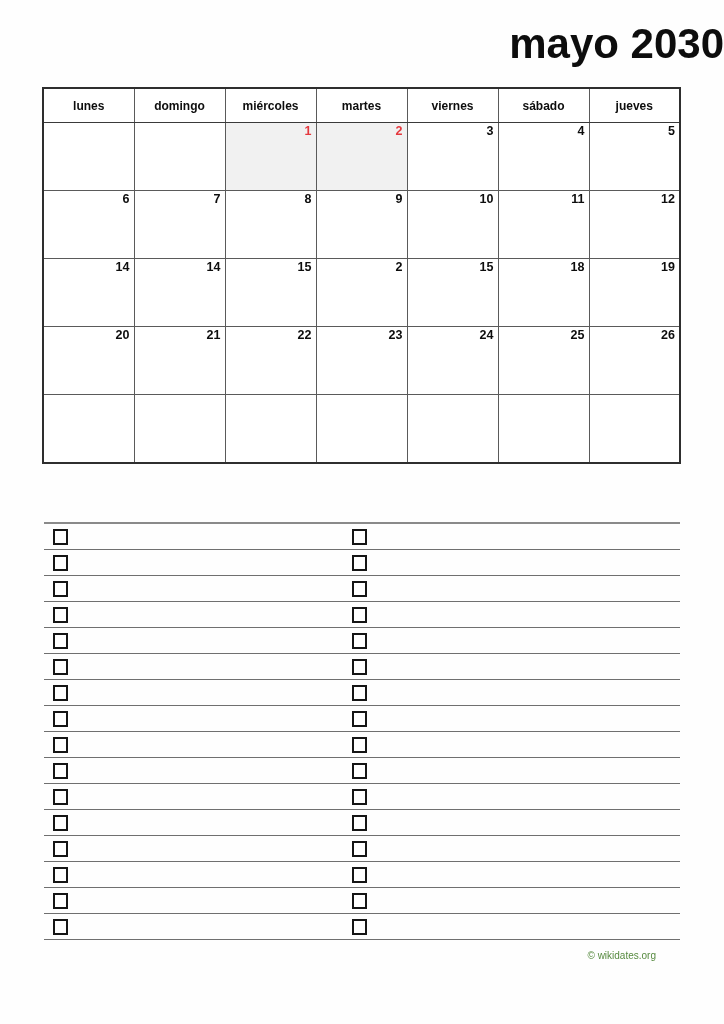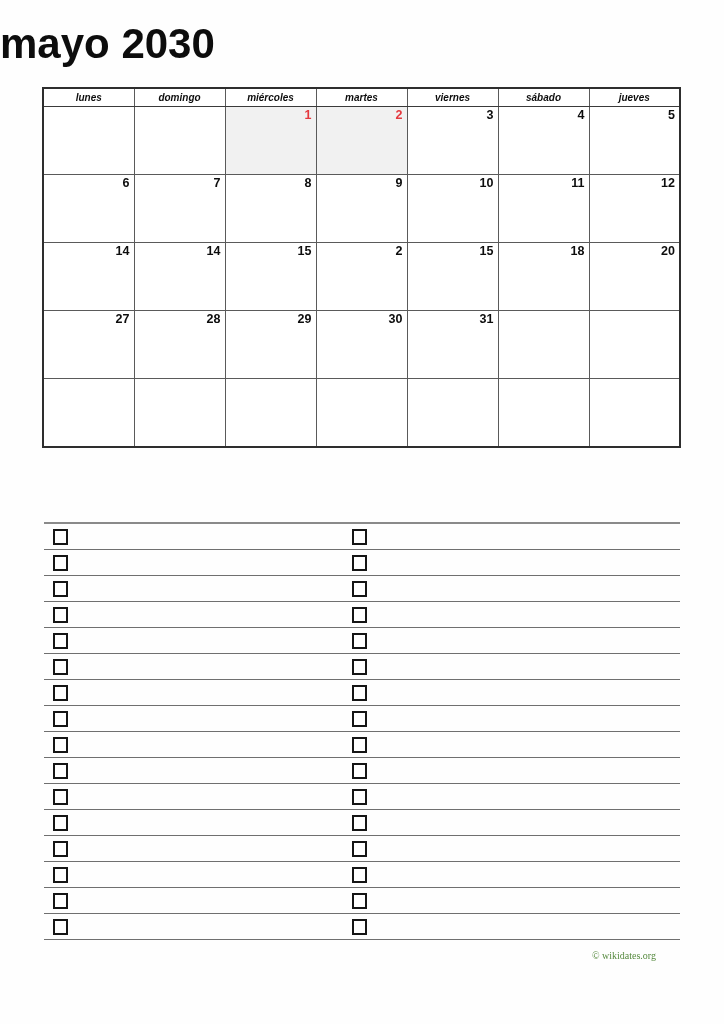--- a/index.html
+++ b/index.html
@@ -15,44 +15,43 @@
     background: #fefefe;
     overflow: hidden;
     color: #0d0d0d;
   }
   .title {
     position: absolute;
     top: 20px;
     left: 0;
     right: 0;
     margin: 0;
-    text-align: left;
+    text-align: right;
     font-size: 42px;
     font-weight: 700;
     color: #0d0d0d;
   }
   table.calendar {
     position: absolute;
     left: 42px;
     top: 87px;
     width: 639px;
     border-collapse: collapse;
     table-layout: fixed;
     border: 2px solid #2e2e2e;
   }
   table.calendar th {
     border: 1px solid var(--grid, #5a5a5a);
     border-bottom: 1.5px solid #3a3a3a;
     height: 17px;
-    padding: 0;
-    font-size: 10px;
+    padding: 8px;
+    font-size: 12px;
     font-weight: 700;
     text-align: center;
     background: #ffffff;
-    font-style: italic;
   }
   table.calendar td {
     border: 1px solid var(--grid, #5a5a5a);
     height: 66px;
     padding: 1px 4px 0 0;
     vertical-align: top;
     text-align: right;
     font-size: 12.5px;
     font-weight: 700;
     background: #ffffff;
@@ -84,21 +83,20 @@
     background: #ffffff;
   }
   .checkbox.left { left: 9px; }
   .checkbox.mid  { left: 308px; }
   .credit {
     position: absolute;
     top: 950px;
     right: 68px;
     font-size: 10px;
     color: var(--green, #568a3f);
-    font-family: Liberation Serif, serif;
   }
 </style>
 </head>
 <body>
 
 <div class="page">
 
   <h1 class="title">mayo 2030</h1>
 
   <table class="calendar">
@@ -132,30 +130,30 @@
           <td><span>11</span></td>
           <td><span>12</span></td>
         </tr>
         <tr>
           <td><span>14</span></td>
           <td><span>14</span></td>
           <td><span>15</span></td>
           <td><span>2</span></td>
           <td><span>15</span></td>
           <td><span>18</span></td>
+          <td><span>19</span></td>
+        </tr>
+        <tr>
           <td><span>20</span></td>
-        </tr>
-        <tr>
-          <td><span>27</span></td>
-          <td><span>28</span></td>
-          <td><span>29</span></td>
-          <td><span>30</span></td>
-          <td><span>31</span></td>
-          <td></td>
-          <td></td>
+          <td><span>21</span></td>
+          <td><span>22</span></td>
+          <td><span>23</span></td>
+          <td><span>24</span></td>
+          <td><span>25</span></td>
+          <td><span>26</span></td>
         </tr>
         <tr>
           <td></td>
           <td></td>
           <td></td>
           <td></td>
           <td></td>
           <td></td>
           <td></td>
         </tr>

